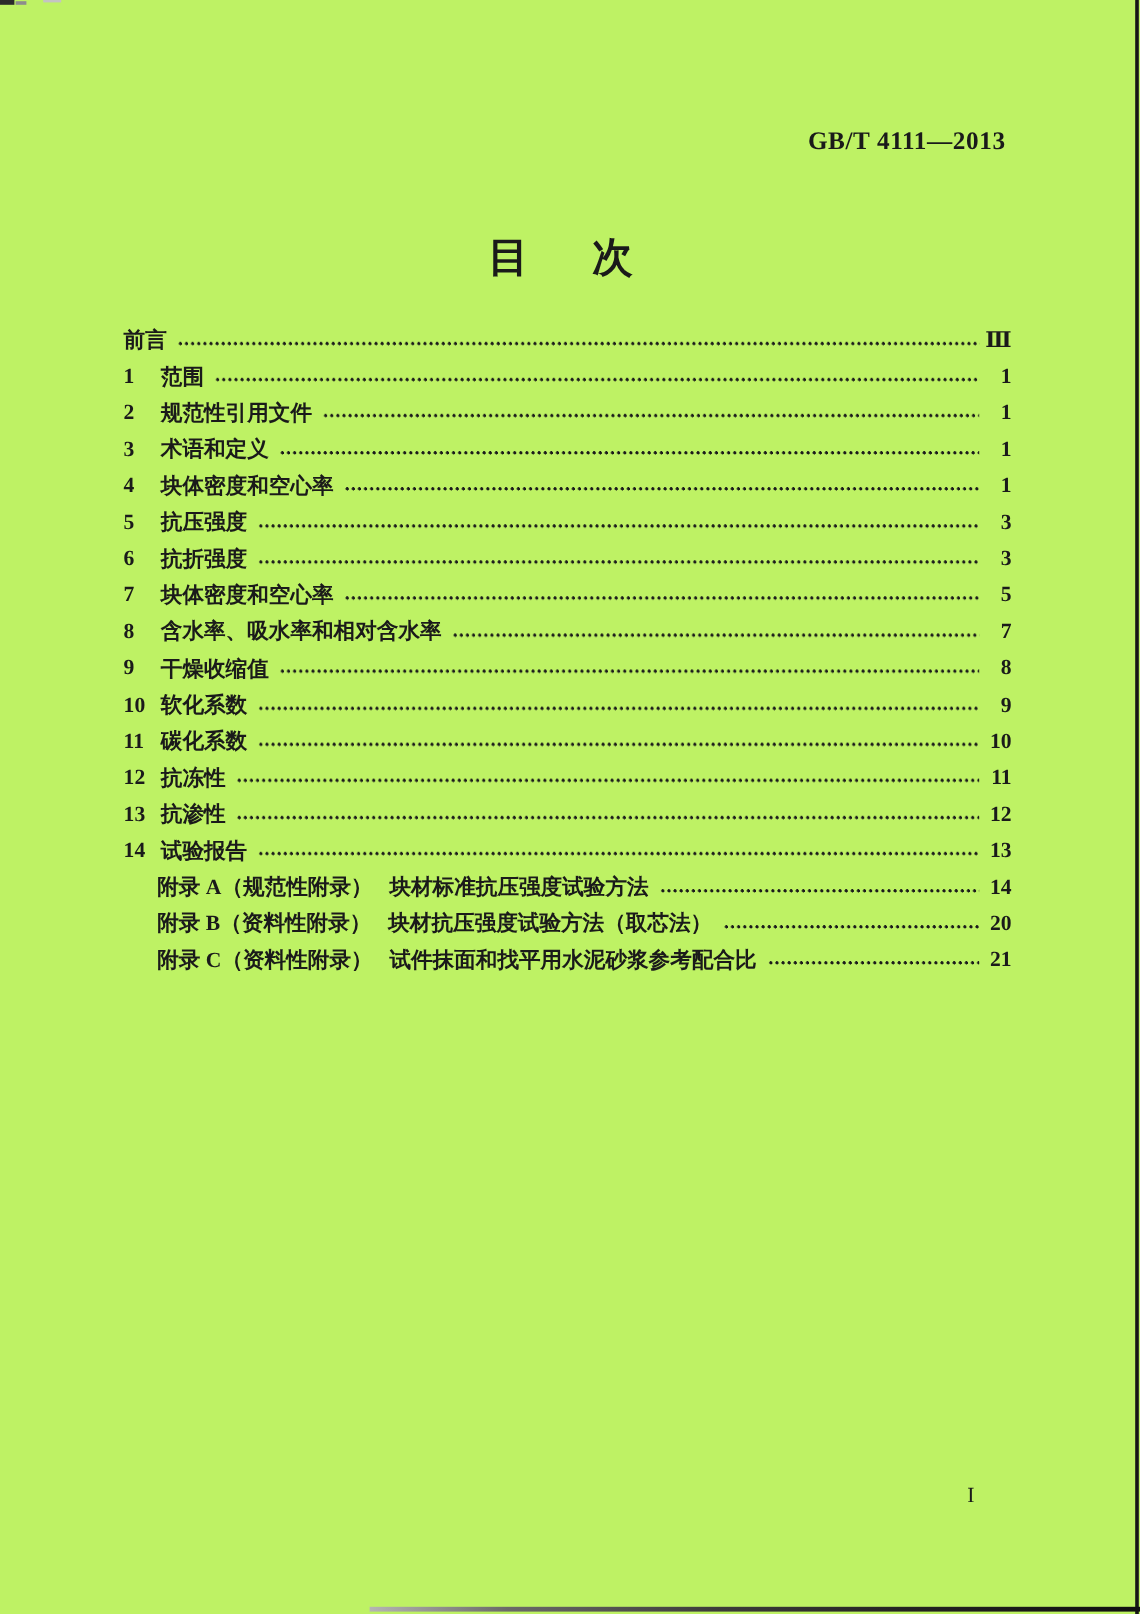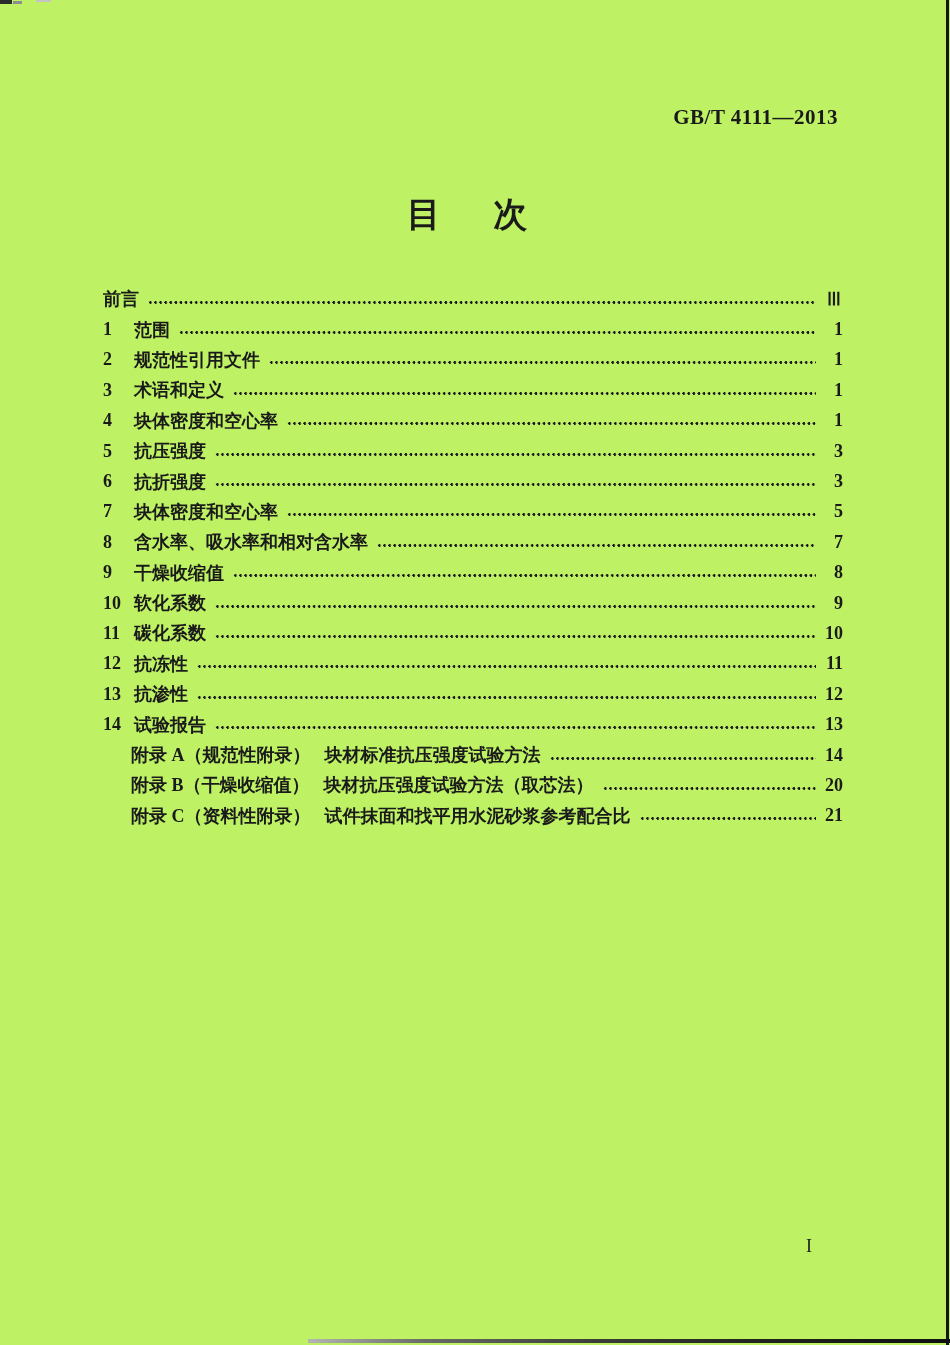--- a/index.html
+++ b/index.html
@@ -65,23 +65,22 @@
     font-size: 34px;
     font-weight: 700;
     word-spacing: 42px;
     letter-spacing: 1px;
   }
 
   
   .toc {
     position: absolute;
     left: 103px;
-    top: 284px;
+    top: 268px;
     width: 740px;
-    font-family: Liberation Serif, serif;
   }
   .toc-row {
     display: flex;
     align-items: center;
     height: 30.4px;
     font-size: 18px;
     font-weight: 600;
     white-space: nowrap;
   }
   .toc-prefix { flex: none; }
@@ -225,21 +224,21 @@
       <span class="toc-leader"></span>
       <span class="toc-page">13</span>
     </div>
       <div class="toc-row appendix">
       <span class="toc-prefix">附录 A（规范性附录）</span>
       <span class="toc-title">块材标准抗压强度试验方法</span>
       <span class="toc-leader"></span>
       <span class="toc-page">14</span>
     </div>
       <div class="toc-row appendix">
-      <span class="toc-prefix">附录 B（干燥收缩值）</span>
+      <span class="toc-prefix">附录 B（资料性附录）</span>
       <span class="toc-title">块材抗压强度试验方法（取芯法）</span>
       <span class="toc-leader"></span>
       <span class="toc-page">20</span>
     </div>
       <div class="toc-row appendix">
       <span class="toc-prefix">附录 C（资料性附录）</span>
       <span class="toc-title">试件抹面和找平用水泥砂浆参考配合比</span>
       <span class="toc-leader"></span>
       <span class="toc-page">21</span>
     </div>

